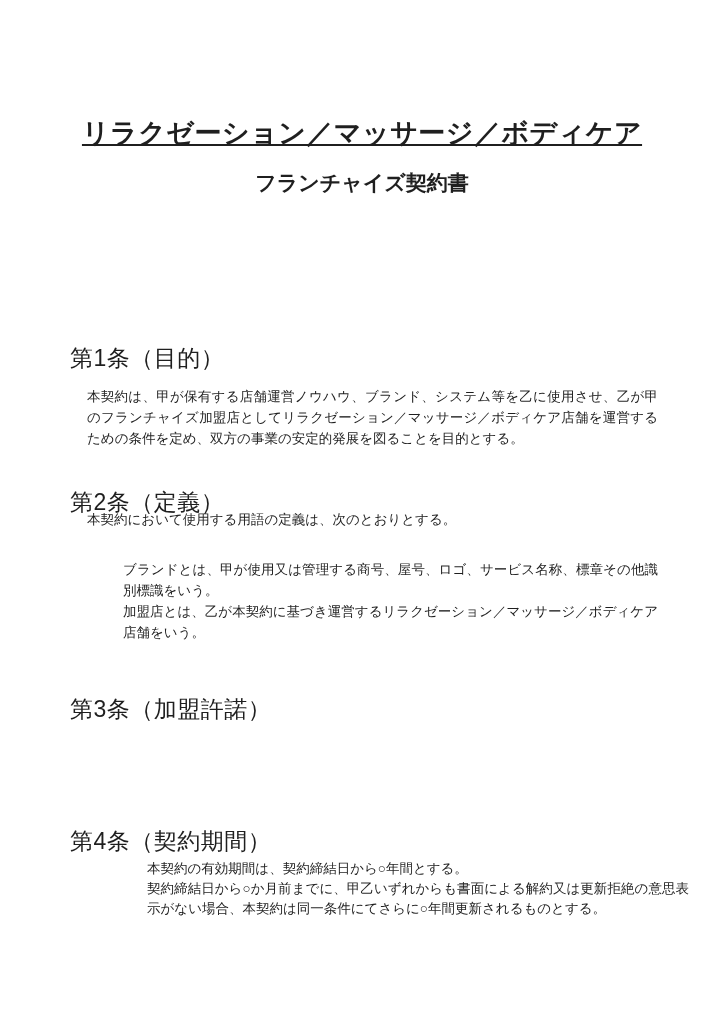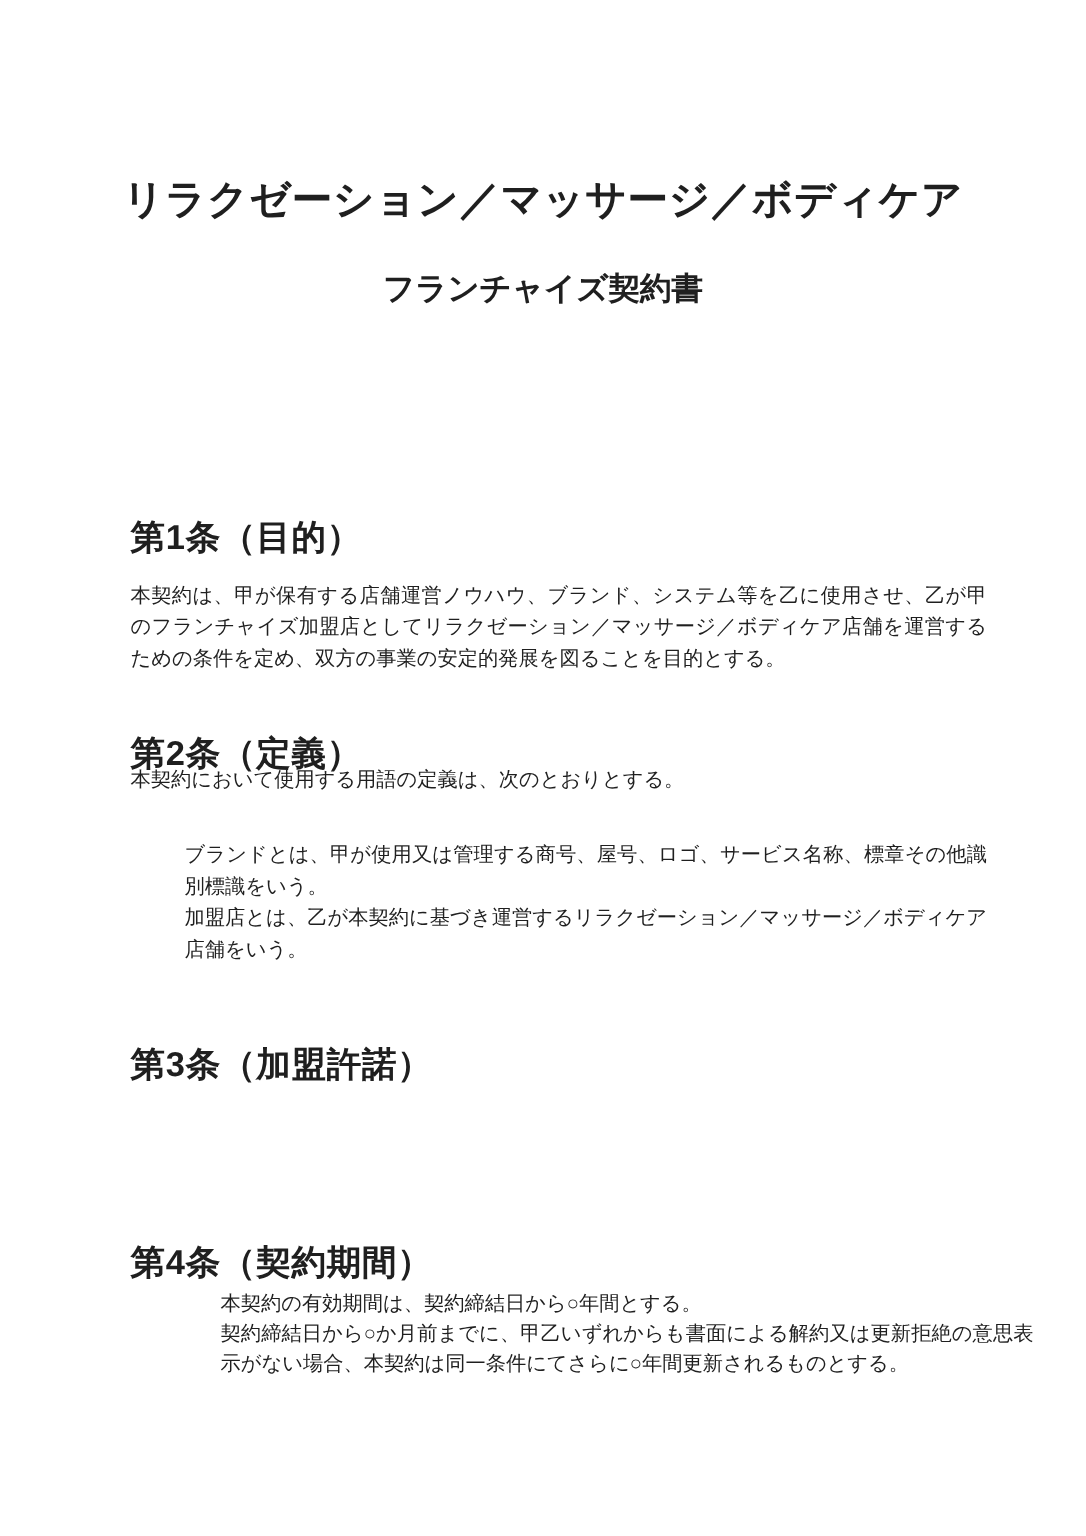--- a/index.html
+++ b/index.html
@@ -16,44 +16,45 @@
     overflow: hidden;
   }
   .doc-title {
     position: absolute;
     top: 116px; left: 0; right: 0;
     text-align: center;
     font-size: 27px;
     font-weight: bold;
     line-height: 1.3;
     letter-spacing: 0.5px;
+    text-decoration: underline;
   }
   .doc-subtitle {
     position: absolute;
-    top: 179px; left: 0; right: 0;
+    top: 169px; left: 0; right: 0;
     text-align: center;
     font-size: 21px;
     font-weight: bold;
     line-height: 1.3;
   }
   .body-text {
     font-size: 13.5px;
     line-height: 21px;
     text-align: justify;
   }
   .intro {
     position: absolute;
     top: 243px; left: 87px;
     width: 571px;
   }
   .article-heading {
     position: absolute;
-    left: 87px;
+    left: 70px;
     font-size: 23px;
-    font-weight: bold;
+    font-weight: normal;
     line-height: 30px;
     letter-spacing: 0.5px;
   }
   .article-body {
     position: absolute;
     left: 87px;
     width: 571px;
   }
   .indent-block {
     position: absolute;

